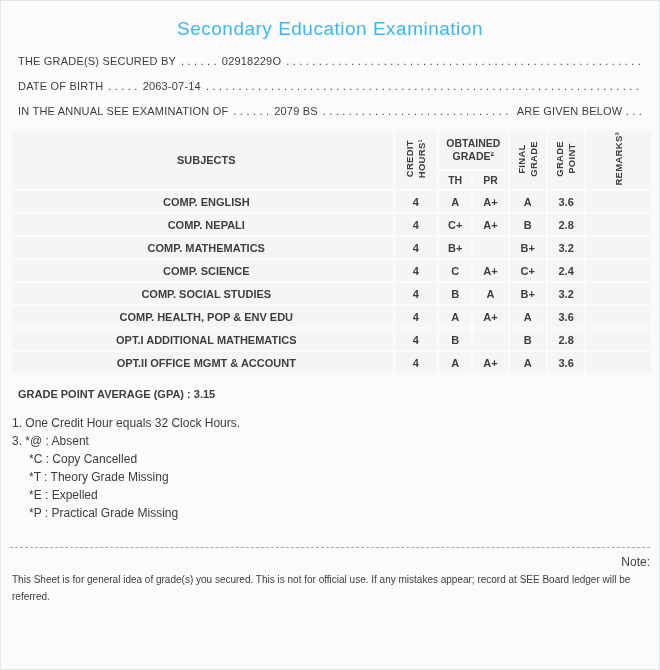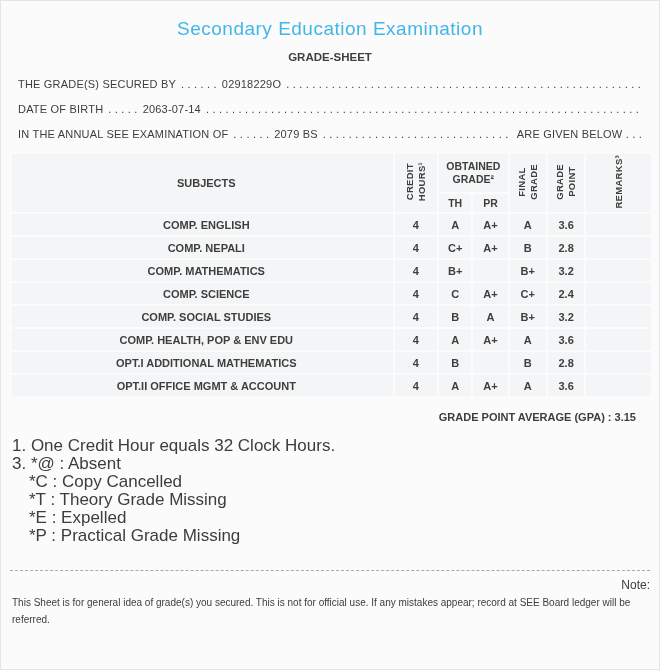--- a/index.html
+++ b/index.html
@@ -84,27 +84,27 @@
     white-space: pre-line;
     font-size: 9.5px;
     line-height: 1.25;
     letter-spacing: 0.3px;
     max-height: 56px;
   }
   .obtained-h { white-space: pre-line; font-size: 10.5px; line-height: 1.25; }
   table.grades tbody td { height: 23px; }
   td.subject-cell { text-align: left; padding-left: 8px; }
   
-  .summary { margin: 13px 14px 0 8px; text-align: right; }
+  .summary { margin: 13px 14px 0 8px; }
   .gpa-line { font-size: 11px; font-weight: 700; white-space: nowrap; }
   .status-line { font-size: 11px; font-weight: 700; margin-top: 13px; }
   
   .footnotes { margin: 14px 8px 0 2px; }
   .footnote {
-    font-size: 17px;
+    font-size: 12px;
     font-weight: 400;
     line-height: 18px;
     color: #3d3d3d;
   }
   .footnote.indent { padding-left: 17px; }
   
   .divider {
     border: none;
     border-top: 1px dashed #a8a8a8;
     margin: 25px 0 0 0;
@@ -116,21 +116,20 @@
     line-height: 17px;
     margin: 2px 10px 0 2px;
   }
 </style>
 </head>
 <body>
 
 <div class="page">
 
   <div class="title">Secondary Education Examination</div>
-  <div class="subtitle">GRADE-SHEET</div>
 
   <div class="info">
     <div class="info-line">
       <span class="label">THE GRADE(S) SECURED BY</span>
       <span class="gap">. . . . . .</span>
       <span class="value">02918229O</span>
       <span class="trail">. . . . . . . . . . . . . . . . . . . . . . . . . . . . . . . . . . . . . . . . . . . . . . . . . . . . . . . . . . . . . . . . . . . . . . . . . . . .</span>
     </div>
     <div class="info-line">
       <span class="label">DATE OF BIRTH</span>

